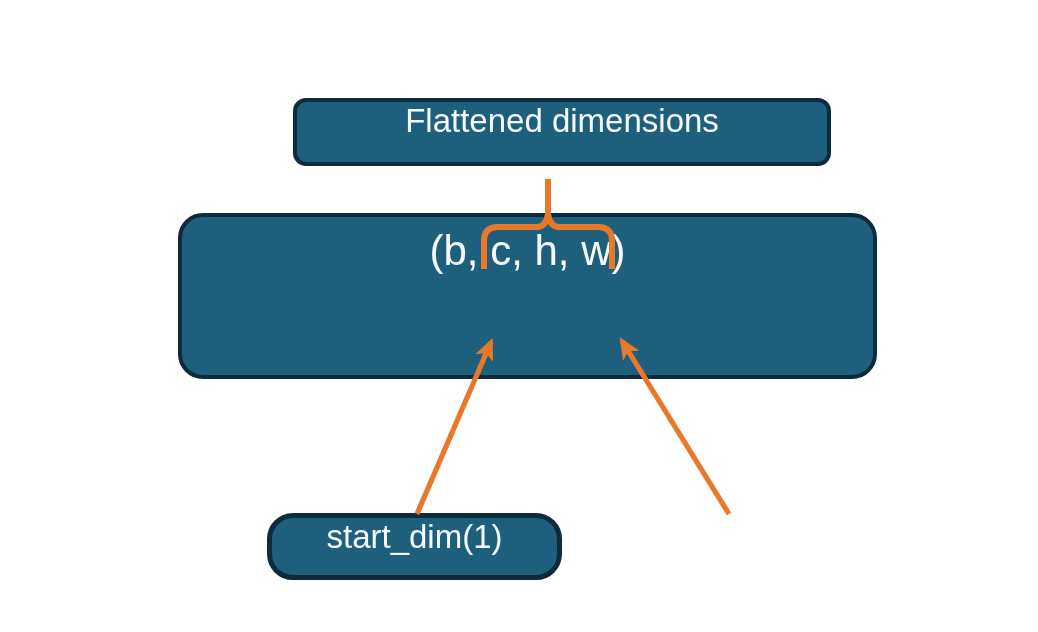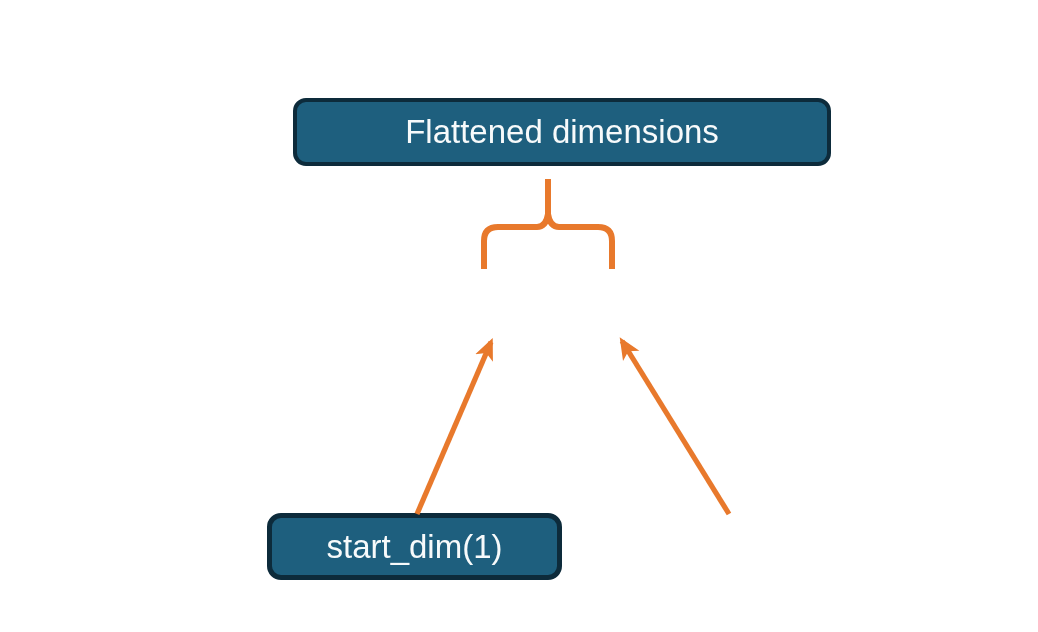--- a/index.html
+++ b/index.html
@@ -20,42 +20,41 @@
     position: relative;
     width: 1038px; height: 632px;
     background: var(--background);
   }
   .box {
     position: absolute;
     background: var(--box-fill);
     border: 4px solid var(--box-border);
     color: var(--text);
     display: flex;
-    align-items: center;
     justify-content: center;
     white-space: nowrap;
   }
   .box-top {
     left: 293px; top: 98px;
     width: 538px; height: 68px;
     border-radius: 13px;
     font-size: 33px;
   }
   .box-main {
     left: 178px; top: 213px;
     width: 699px; height: 166px;
     border-radius: 25px;
     font-size: 42px;
     padding-top: 10px;
   }
   .box-param {
     top: 513px;
     width: 295px; height: 67px;
     border-width: 5px;
-    border-radius: 14px;
+    border-radius: 26px;
     font-size: 33px;
   }
   .box-start { left: 267px; }
   .box-end   { left: 580px; }
   .overlay {
     position: absolute;
     left: 0; top: 0;
     width: 1038px; height: 632px;
     pointer-events: none;
   }
@@ -69,20 +68,23 @@
 </style>
 </head>
 <body>
 
 <div class="stage">
 
   <div class="box box-top">
     <span>Flattened dimensions</span>
   </div>
 
+  <div class="box box-main">
+    <span>(b, c, h, w)</span>
+  </div>
 
   <div class="box box-param box-start">
     <span>start_dim(1)</span>
   </div>
 
 
   <svg class="overlay" viewBox="0 0 1038 632" xmlns="http://www.w3.org/2000/svg">
     <defs>
       <marker id="arrowhead" viewBox="0 0 10 10" refX="8" refY="5" markerWidth="4.2" markerHeight="4.2" markerUnits="strokeWidth" orient="auto-start-reverse">
         <path d="M 0 0.6 L 10 5 L 0 9.4 L 2.5 5 z" class="orange-fill"></path>

